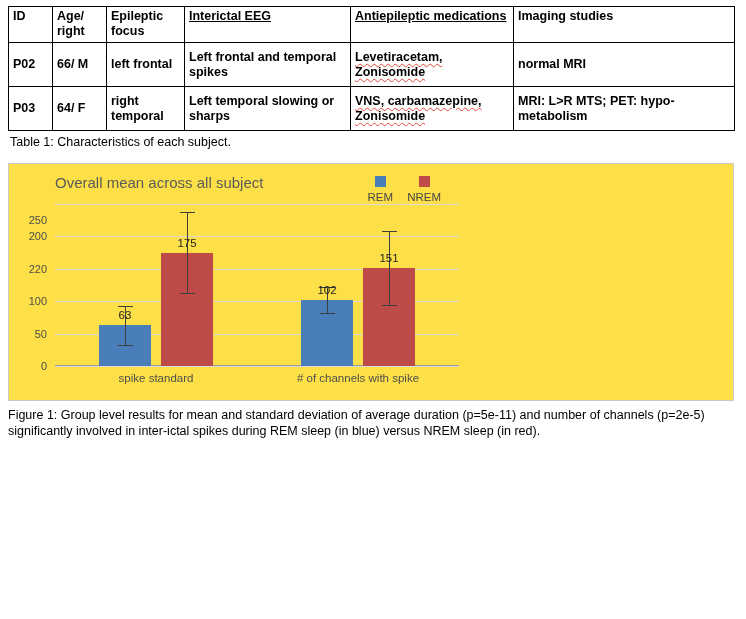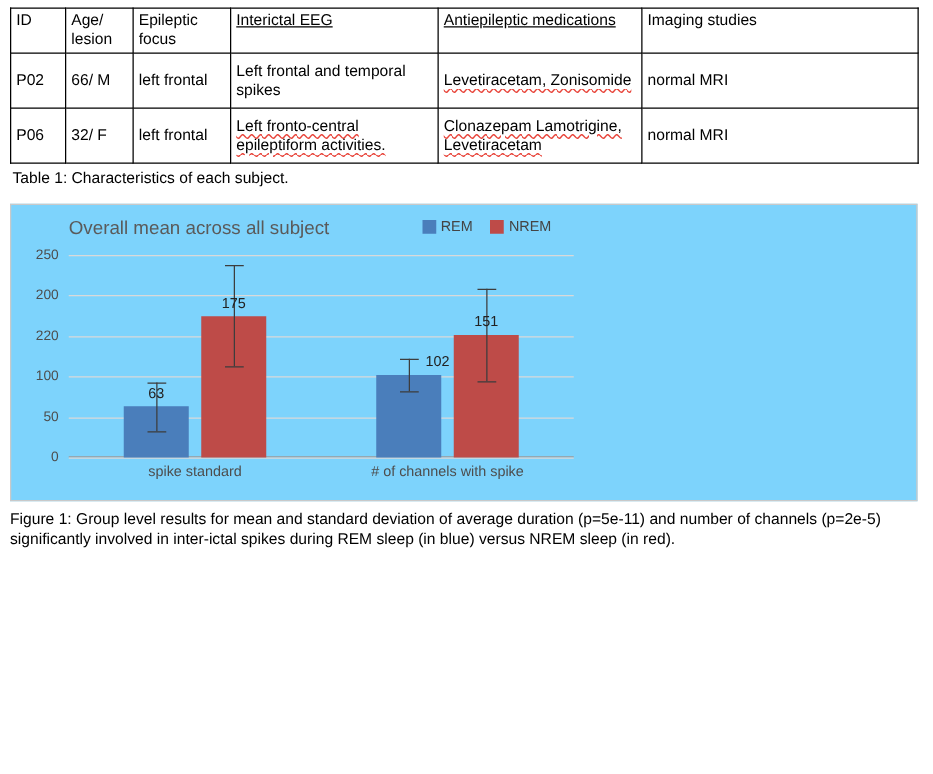--- a/index.html
+++ b/index.html
@@ -24,21 +24,21 @@
   table.subj {
     border-collapse: collapse;
     width: 726px;
     table-layout: fixed;
     font-size: 12.5px;
   }
   table.subj td, table.subj th {
     border: 1px solid #000;
     vertical-align: middle;
     padding: 2px 4px;
-    font-weight: normal;
+    font-weight: bold;
     text-align: left;
     line-height: 1.18;
   }
   table.subj th {
     vertical-align: top;
     height: 36px;
   }
   .col-id     { width: 44px; }
   .col-age    { width: 54px; }
   .col-focus  { width: 78px; }
@@ -64,38 +64,38 @@
     margin: 4px 0 0 2px;
   }
 
   
   .figbox {
     position: relative;
     margin-top: 14px;
     width: 726px;
     height: 238px;
     border: 1px solid #c9c9c9;
-    background: #7dd3fc;
+    background: #fde047;
   }
   .chart-title {
     position: absolute;
     left: 46px; top: 10px;
     font-size: 15px;
     color: #5a5a5a;
   }
   .legend {
     position: absolute;
     right: 292px; top: 12px;
     display: flex;
     gap: 14px;
     align-items: center;
     font-size: 11.5px;
     color: #444;
   }
-  .legend .item { display: flex; gap: 4px; }
+  .legend .item { display: flex; align-items: center; gap: 4px; flex-direction: column; }
   .legend .sw { width: 11px; height: 11px; display: inline-block; }
 
   .plot {
     position: absolute;
     left: 46px; top: 40px;
     width: 404px; height: 162px;
   }
   .yaxis-labels {
     position: absolute;
     left: 0; top: 40px;
@@ -166,43 +166,43 @@
       <col class="col-id">
         <col class="col-age">
         <col class="col-focus">
       <col class="col-eeg">
         <col class="col-meds">
         <col class="col-img">
     </colgroup>
     <thead>
       <tr>
         <th>ID</th>
-        <th>Age/ lesion</th>
+        <th>Age/ right</th>
         <th>Epileptic focus</th>
         <th class="hdr-underline">Interictal EEG</th>
         <th class="hdr-underline">Antiepileptic medications</th>
         <th>Imaging studies</th>
       </tr>
     </thead>
     <tbody>
       <tr class="row-tall">
         <td>P02</td>
         <td>66/ M</td>
         <td>left frontal</td>
         <td>Left frontal and temporal spikes</td>
         <td class="spell">Levetiracetam, Zonisomide</td>
         <td>normal MRI</td>
       </tr>
       <tr class="row-tall">
-        <td>P06</td>
-        <td>32/ F</td>
-        <td>left frontal</td>
-        <td class="spell">Left fronto-central epileptiform activities.</td>
-        <td class="spell">Clonazepam Lamotrigine, Levetiracetam</td>
-        <td>normal MRI</td>
+        <td>P03</td>
+        <td>64/ F</td>
+        <td>right temporal</td>
+        <td>Left temporal slowing or sharps</td>
+        <td class="spell">VNS, carbamazepine, Zonisomide</td>
+        <td>MRI: L&gt;R MTS; PET:  hypo-metabolism</td>
       </tr>
     </tbody>
   </table>
 
   <div class="cap">Table 1: Characteristics of each subject.</div>
 
   <div class="figbox">
     <div class="chart-title">Overall mean across all subject</div>
 
     <div class="legend">
@@ -215,21 +215,21 @@
         <span>NREM</span>
       </span>
     </div>
 
     <div class="yaxis-labels" id="yaxis">
         <span style="top: 162px;">0</span>
         <span style="top: 129.6px;">50</span>
         <span style="top: 97.2px;">100</span>
         <span style="top: 64.8px;">220</span>
         <span style="top: 32.4px;">200</span>
-        <span style="top: 0px;">250</span>
+        <span style="top: 16px;">250</span>
       </div>
     <div class="plot" id="plot">
       <div class="axis-line"></div>
     <div class="gridline" style="top: 162px;"></div>
         <div class="gridline" style="top: 129.6px;"></div>
         <div class="gridline" style="top: 97.2px;"></div>
         <div class="gridline" style="top: 64.8px;"></div>
         <div class="gridline" style="top: 32.4px;"></div>
         <div class="gridline" style="top: 0px;"></div>
         <div class="bar rem" style="left: 44px; width: 52px; height: 40.824px; background: rgb(74, 126, 187);"></div>
@@ -240,21 +240,21 @@
         <div class="bar nrem" style="left: 106px; width: 52px; height: 113.4px; background: rgb(190, 75, 72);"></div>
         <div class="errbar" style="left: 132px; top: 7.776px; height: 81.648px;"></div>
         <div class="errcap" style="left: 125px; top: 7.776px;"></div>
         <div class="errcap" style="left: 125px; top: 89.424px;"></div>
         <div class="barlabel" style="left: 132px; top: 32.6px;">175</div>
         <div class="xlabel" style="left: 101px; top: 168px;">spike standard</div>
         <div class="bar rem" style="left: 246px; width: 52px; height: 66.096px; background: rgb(74, 126, 187);"></div>
         <div class="errbar" style="left: 272px; top: 82.944px; height: 25.92px;"></div>
         <div class="errcap" style="left: 265px; top: 82.944px;"></div>
         <div class="errcap" style="left: 265px; top: 108.864px;"></div>
-        <div class="barlabel" style="left: 272px; top: 79.904px; margin-left: 23px;">102</div>
+        <div class="barlabel" style="left: 272px; top: 79.904px;">102</div>
         <div class="bar nrem" style="left: 308px; width: 52px; height: 97.848px; background: rgb(190, 75, 72);"></div>
         <div class="errbar" style="left: 334px; top: 27.216px; height: 73.872px;"></div>
         <div class="errcap" style="left: 327px; top: 27.216px;"></div>
         <div class="errcap" style="left: 327px; top: 101.088px;"></div>
         <div class="barlabel" style="left: 334px; top: 48.152px; text-align: center;">151</div>
         <div class="xlabel" style="left: 303px; top: 168px; text-align: center;"># of channels with spike</div>
       </div>
   </div>
 
   <div class="figcap">Figure 1: Group level results for mean and standard deviation of average duration (p=5e-11) and number of channels (p=2e-5) significantly involved in inter-ictal spikes during REM sleep (in blue) versus NREM sleep (in red).</div>

